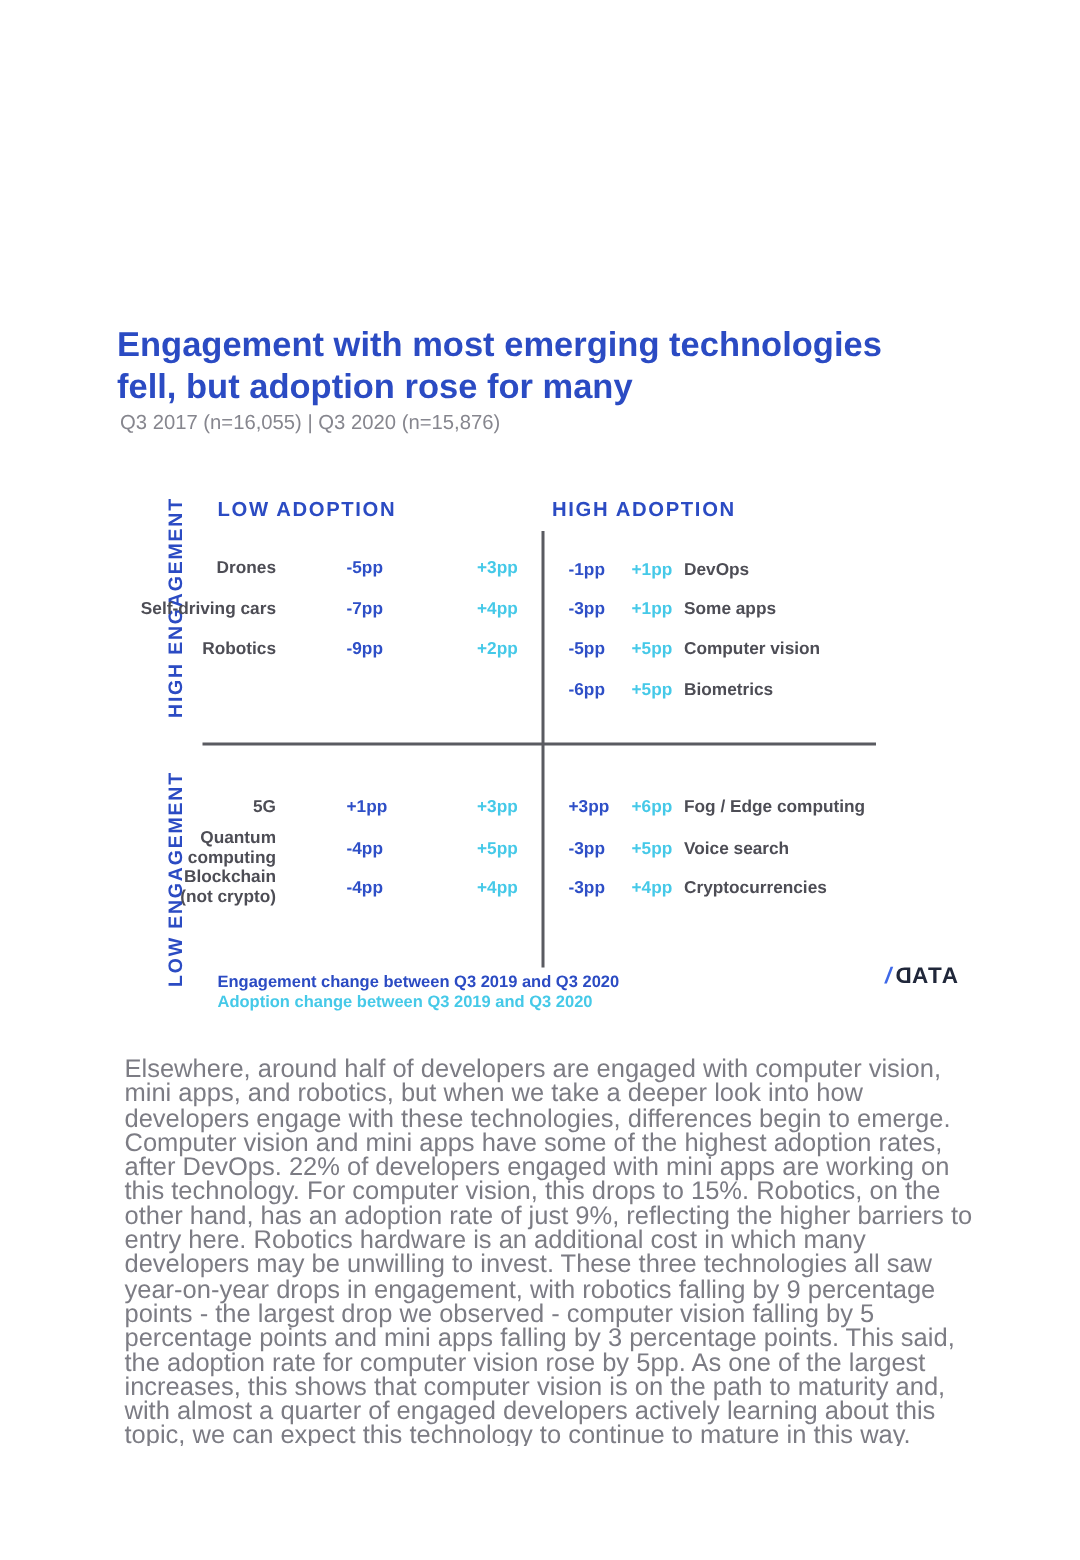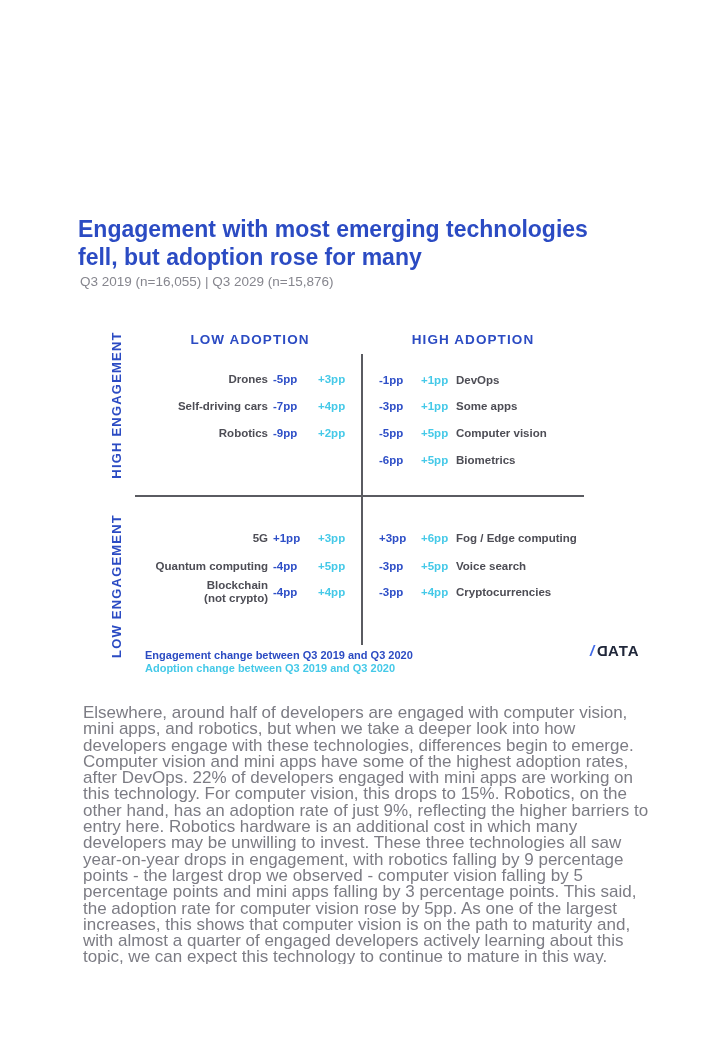--- a/index.html
+++ b/index.html
@@ -6,35 +6,35 @@
   .page{position:relative;width:720px;height:964px;background:#ffffff;overflow:hidden;
         font-family:"Liberation Sans",sans-serif;}
   .abs{position:absolute;}
 
   .title{left:78px;top:215px;color:#2b4bc3;font-size:23px;font-weight:bold;line-height:28px;}
   .title div{white-space:nowrap;}
   .subtitle{left:80px;top:274px;color:#86868e;font-size:13.5px;line-height:16.5px;}
   .subtitle div{white-space:nowrap;}
 
   
-  .col-header{top:332px;width:210px;text-align:center;color:#2b4bc3;font-size:13.5px;
+  .col-header{top:332px;width:210px;text-align:left;color:#2b4bc3;font-size:13.5px;
               font-weight:bold;letter-spacing:1.1px;white-space:nowrap;}
   .col-header.low{left:145px;}
   .col-header.high{left:368px;}
   .row-header{width:260px;height:16px;text-align:center;color:#2b4bc3;font-size:13px;
               font-weight:bold;letter-spacing:1.2px;transform:rotate(-90deg);white-space:nowrap;}
   .row-header.top{left:-13px;top:397px;}
   .row-header.bottom{left:-13px;top:578px;}
 
   .v-divider{left:361px;top:354px;width:2px;height:291px;background:#5a5b61;}
   .h-divider{left:135px;top:495px;width:449px;height:2px;background:#5a5b61;}
 
   .row{position:absolute;display:flex;align-items:center;height:18px;
        font-size:11.5px;font-weight:bold;}
-  .row.left{left:80px;width:272px;}
+  .row.left{left:80px;width:272px;gap:42px;}
   .row.left .tlabel{flex:1;text-align:right;color:#4d4d55;white-space:pre-line;line-height:13px;}
   .row.left .eng{width:45px;padding-left:5px;}
   .row.left .adp{width:34px;}
   .row.right{left:372px;width:240px;}
   .row.right .eng{width:42px;margin-left:7px;}
   .row.right .adp{width:35px;}
   .row.right .tlabel{color:#4d4d55;white-space:nowrap;}
   .eng{color:#2e4fc7;}
   .adp{color:#45c9e8;}
 
@@ -58,21 +58,21 @@
 <body>
 
 <div class="page">
 
   <div class="abs title">
     <div>Engagement with most emerging technologies</div>
     <div>fell, but adoption rose for many</div>
   </div>
 
   <div class="abs subtitle">
-    <div>Q3 2019 (n=16,055) | Q3 2029 (n=15,876)</div>
+    <div>Q3 2017 (n=16,055) | Q3 2020 (n=15,876)</div>
   </div>
 
   <div>
     <div class="abs col-header low">LOW ADOPTION</div>
     <div class="abs col-header high">HIGH ADOPTION</div>
     <div class="abs row-header top">HIGH ENGAGEMENT</div>
     <div class="abs row-header bottom">LOW ENGAGEMENT</div>
 
     <div class="abs v-divider"></div>
     <div class="abs h-divider"></div>

